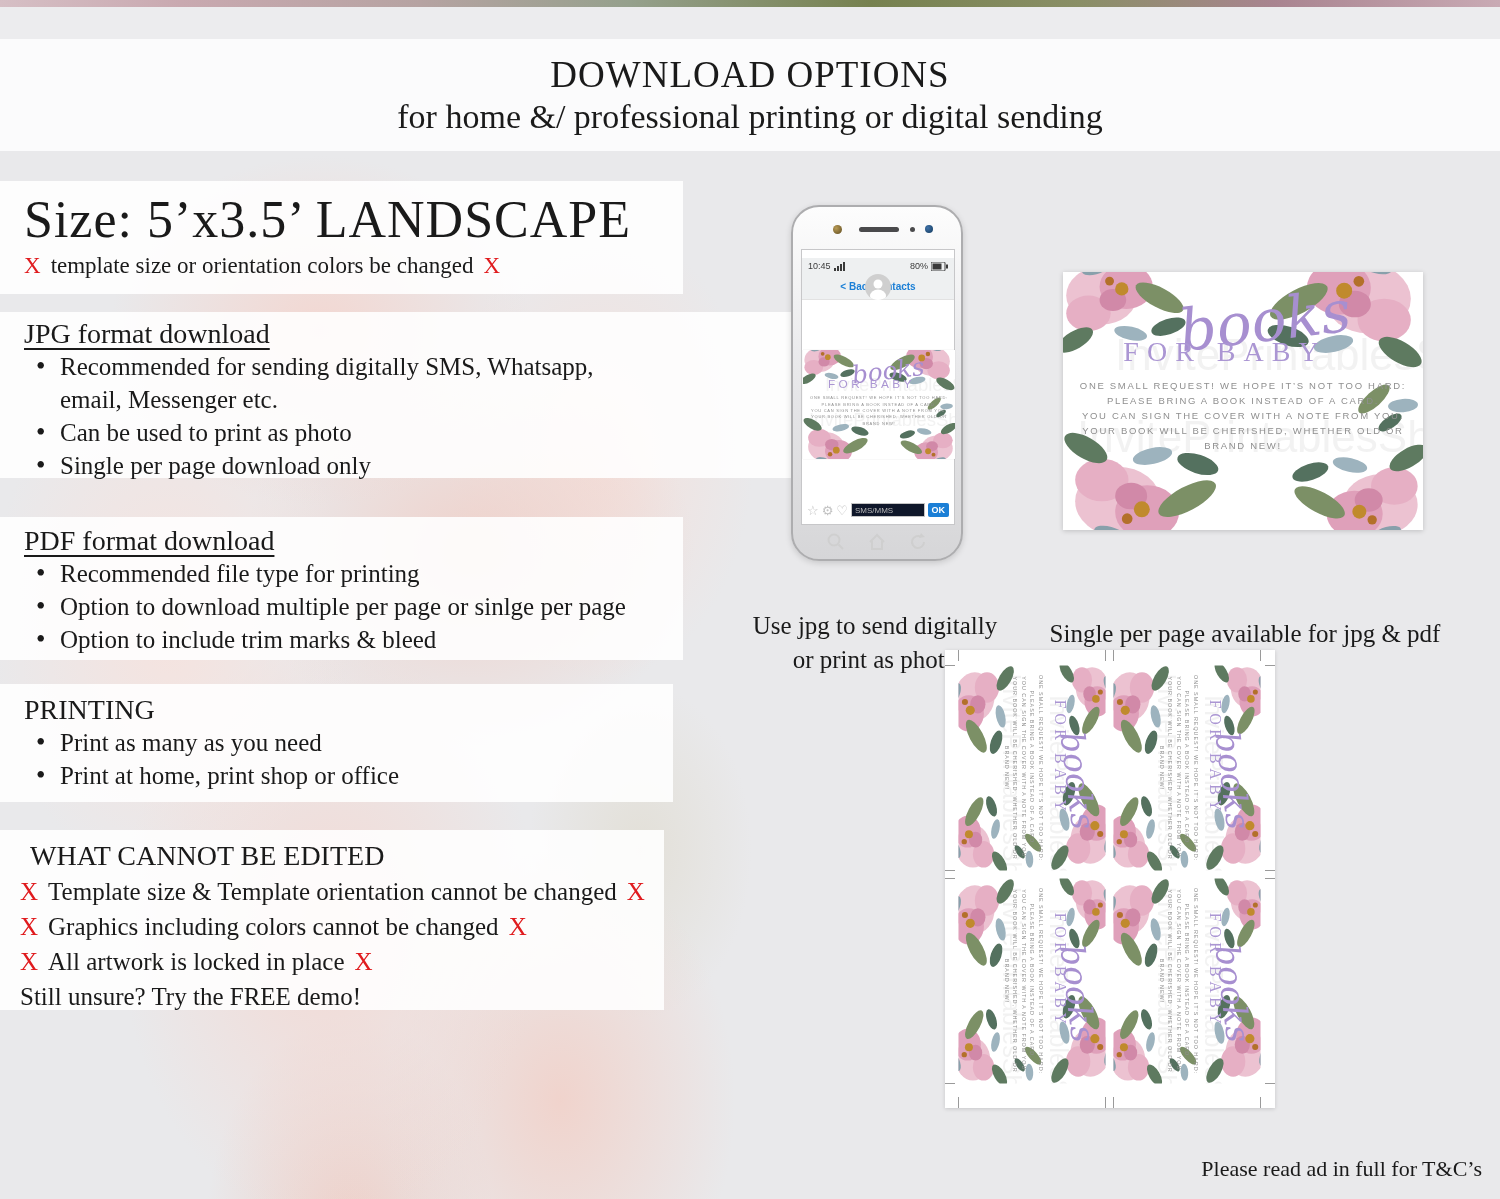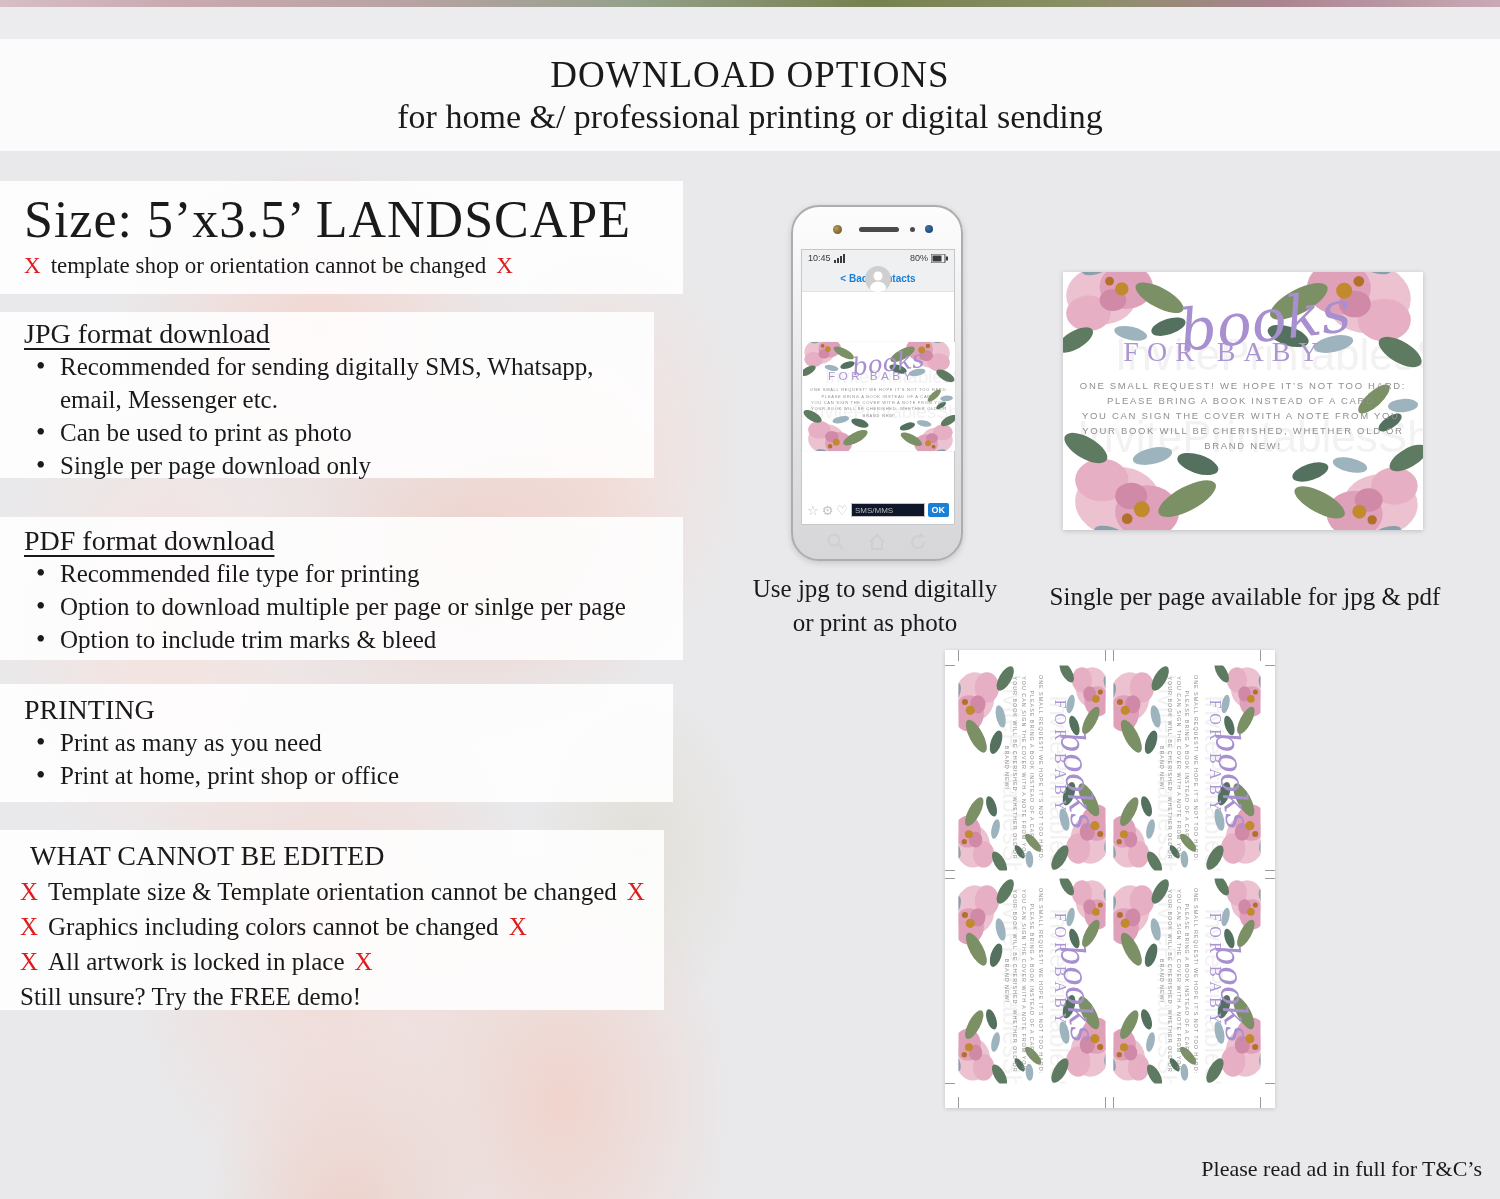--- a/index.html
+++ b/index.html
@@ -33,21 +33,21 @@
   .band h2 { font-size:28px; font-weight:400; }
   .band h2.u { text-decoration:underline; text-underline-offset:5px; }
   .band ul { list-style:none; }
   .band li { font-size:25px; line-height:33px; position:relative; padding-left:36px; }
   .band li::before { content:"\2022"; position:absolute; left:12px; font-size:27px; }
 
   .band-size { top:181px; width:683px; height:113px; padding:10px 0 0 24px; }
   .band-size .size-heading { font-size:52px; font-weight:400; letter-spacing:1px; line-height:58px; }
   .band-size .size-note { font-size:23px; margin-top:4px; }
 
-  .band-jpg { top:312px; width:654px; height:166px; padding:6px 0 0 24px; }
+  .band-jpg { top:312px; width:802px; height:166px; padding:6px 0 0 24px; }
   .band-jpg li { width:630px; }
   .band-pdf { top:517px; width:683px; height:143px; padding:8px 0 0 24px; }
   .band-printing { top:684px; width:673px; height:118px; padding:10px 0 0 24px; }
   .band-edit { top:830px; width:664px; height:180px; padding:10px 0 0 20px; }
   .band-edit h2 { padding-left:10px; margin-bottom:2px; }
   .band-edit .xline { font-size:25px; line-height:35px; }
   .redx { color:#e01b1e; font-weight:400; }
   .xgap-l { margin-right:10px; } .xgap-r { margin-left:10px; }
 
   
@@ -56,21 +56,21 @@
     border:2px solid #adadaf; border-radius:28px; box-shadow:0 2px 6px rgba(0,0,0,.15); }
   .phone-camera { position:absolute; left:40px; top:18px; width:9px; height:9px; border-radius:50%;
     background:radial-gradient(circle at 35% 35%, #b99b55, #5d4a1e); }
   .phone-speaker { position:absolute; left:66px; top:20px; width:40px; height:5px; border-radius:3px; background:#4a4a4c; }
   .phone-dot1 { position:absolute; right:46px; top:20px; width:5px; height:5px; border-radius:50%; background:#4a4a4c; }
   .phone-dot2 { position:absolute; right:28px; top:18px; width:8px; height:8px; border-radius:50%;
     background:radial-gradient(circle at 35% 35%, #3f72a8, #133a5e); }
   .phone-screen { position:absolute; left:8px; top:42px; width:154px; height:276px; background:#fff;
     border:1px solid #c7c7c9; display:flex; flex-direction:column; font-family:"Liberation Sans",sans-serif; }
   .status-row { height:16px; background:#eef0f1; display:flex; align-items:center; padding:0 6px;
-    font-size:9px; color:#3a3a3a; gap:3px; }
+    font-size:9px; color:#3a3a3a; gap:3px;margin-top:8px; }
   .status-spacer { flex:1; }
   .contact-row { height:26px; background:#eef0f1; position:relative; display:flex; align-items:center;
     justify-content:center; padding:0 7px; font-size:10px; font-weight:bold; color:#1b7fd6;
     border-bottom:1px solid #e2e2e2; }
   .avatar { position:absolute; left:50%; top:0px; margin-left:-13px; width:26px; height:26px;
     border-radius:50%; background:#cfcfcf; overflow:hidden; }
   .msg-area { flex:1; background:#fff; position:relative; }
   .input-row { height:24px; display:flex; align-items:center; gap:3px; padding:0 5px 4px 5px; background:#fff; }
   .mini-icon { color:#c2c2c2; font-size:13px; line-height:13px; font-family:"DejaVu Sans",sans-serif; }
   .sms-input { flex:1; height:14px; border:1px solid #c4c4c4; background:#0f172a; font-size:8px;
@@ -105,21 +105,21 @@
   .slot-grid .card-inner { position:absolute; left:50%; top:50%; margin:-129px 0 0 -180px;
     transform:rotate(90deg) scale(0.57); }
 
   
   .multi-page { position:absolute; left:945px; top:650px; width:330px; height:458px; background:#fff;
     z-index:2; box-shadow:0 1px 4px rgba(0,0,0,.15); overflow:hidden; }
   .trim { position:absolute; background:#9a9a9a; }
   .trim.v { width:1px; height:11px; } .trim.h { height:1px; width:10px; }
 
   
-  .caption { position:absolute; z-index:2; font-size:25px; text-align:center; line-height:34px; }
+  .caption { position:absolute; z-index:2; font-size:25px; text-align:center; line-height:34px;margin-top:37px; }
   .cap-phone { left:725px; top:572px; width:300px; }
   .cap-single { left:1030px; top:580px; width:430px; }
   .cap-multi { left:945px; top:1126px; width:330px; font-size:26px; }
   .cap-terms { position:absolute; right:18px; top:1156px; z-index:2; font-size:22px; }
 </style>
 </head>
 <body>
 
 <div id="stage">
 
@@ -128,21 +128,21 @@
 
   <div class="header-band">
     <div class="title">DOWNLOAD OPTIONS</div>
     <div class="subtitle">for home &amp;/ professional printing or digital sending</div>
   </div>
 
   <div class="bg-tulip"></div>
 
   <div class="band band-size">
     <div class="size-heading">Size: 5’x3.5’ LANDSCAPE</div>
-    <div class="size-note"><span class="redx xgap-l">X</span><span>template shop or orientation cannot be changed</span><span class="redx xgap-r">X</span></div>
+    <div class="size-note"><span class="redx xgap-l">X</span><span>template size or orientation colors be changed</span><span class="redx xgap-r">X</span></div>
   </div>
 
   <div class="band band-jpg">
     <h2 class="u">JPG format download</h2>
     <ul>
       <li>Recommended for sending digitally SMS, Whatsapp, email, Messenger etc.</li>
       <li>Can be used to print as photo</li>
       <li>Single per page download only</li>
     </ul>
   </div>

